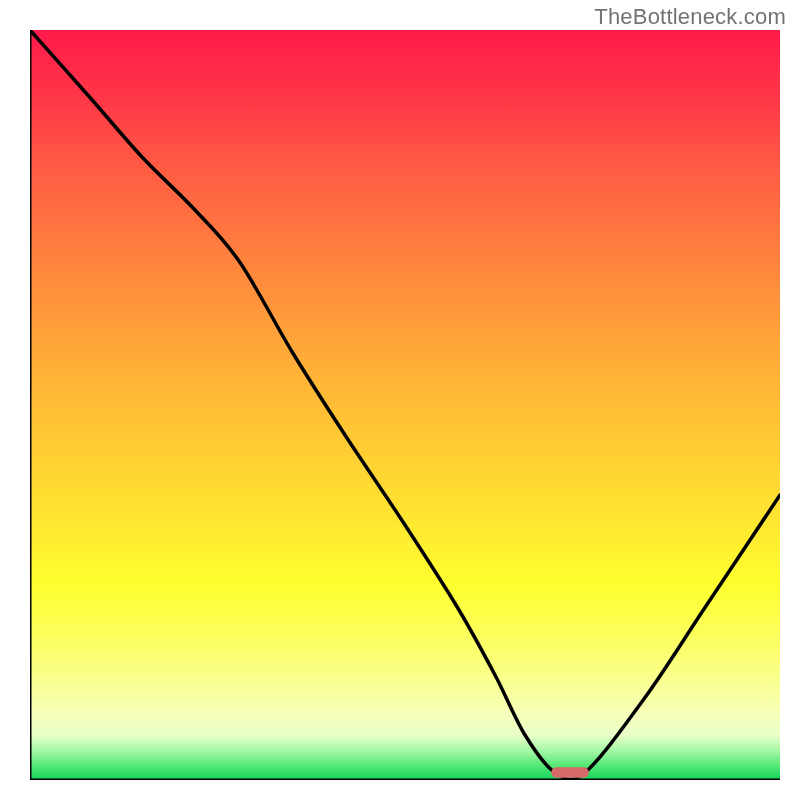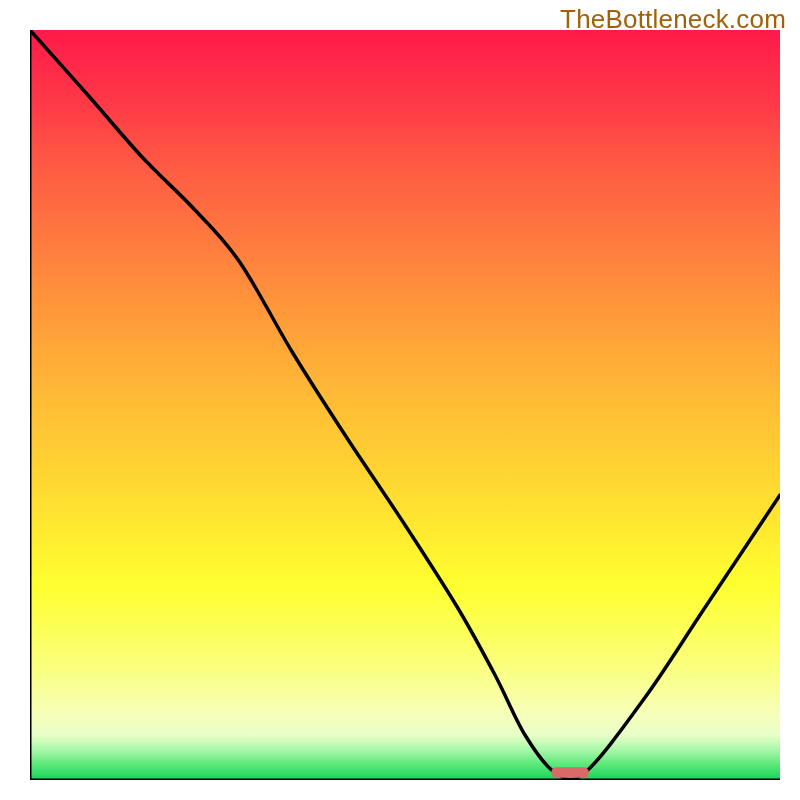--- a/index.html
+++ b/index.html
@@ -8,22 +8,22 @@
     height: 800px;
     background: #fff;
     position: relative;
     font-family: Arial, sans-serif;
     overflow: hidden;
   }
   .watermark {
     position: absolute;
     top: 4px;
     right: 14px;
-    font-size: 26px;
-    color: #a16207;
+    font-size: 22px;
+    color: #737373;
     font-weight: 400;
     letter-spacing: 0.2px;
   }
   .plot-area {
     position: absolute;
     left: 30px;
     top: 30px;
     width: 750px;
     height: 750px;
   }

